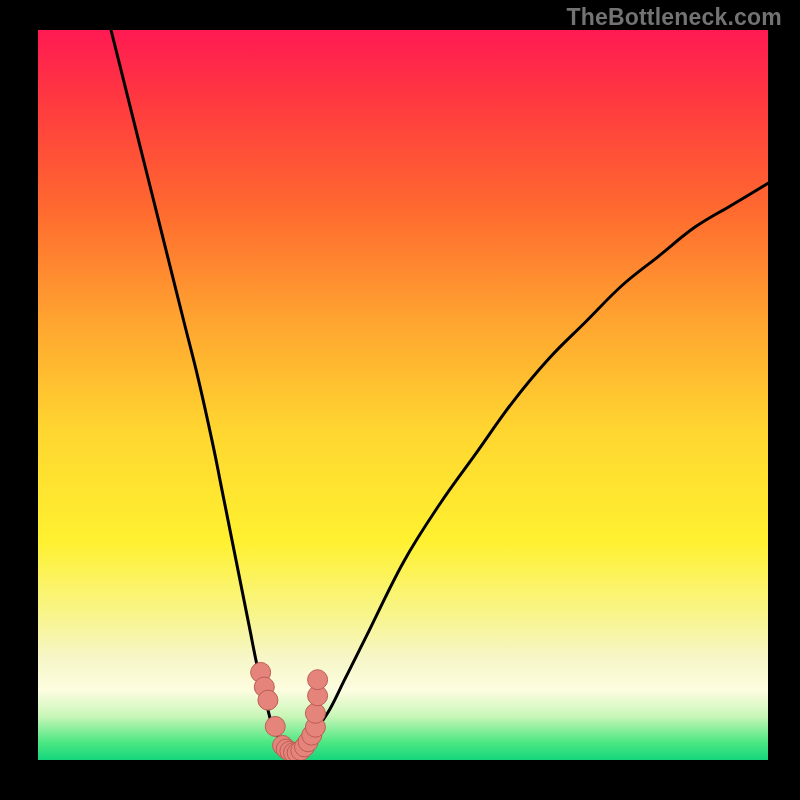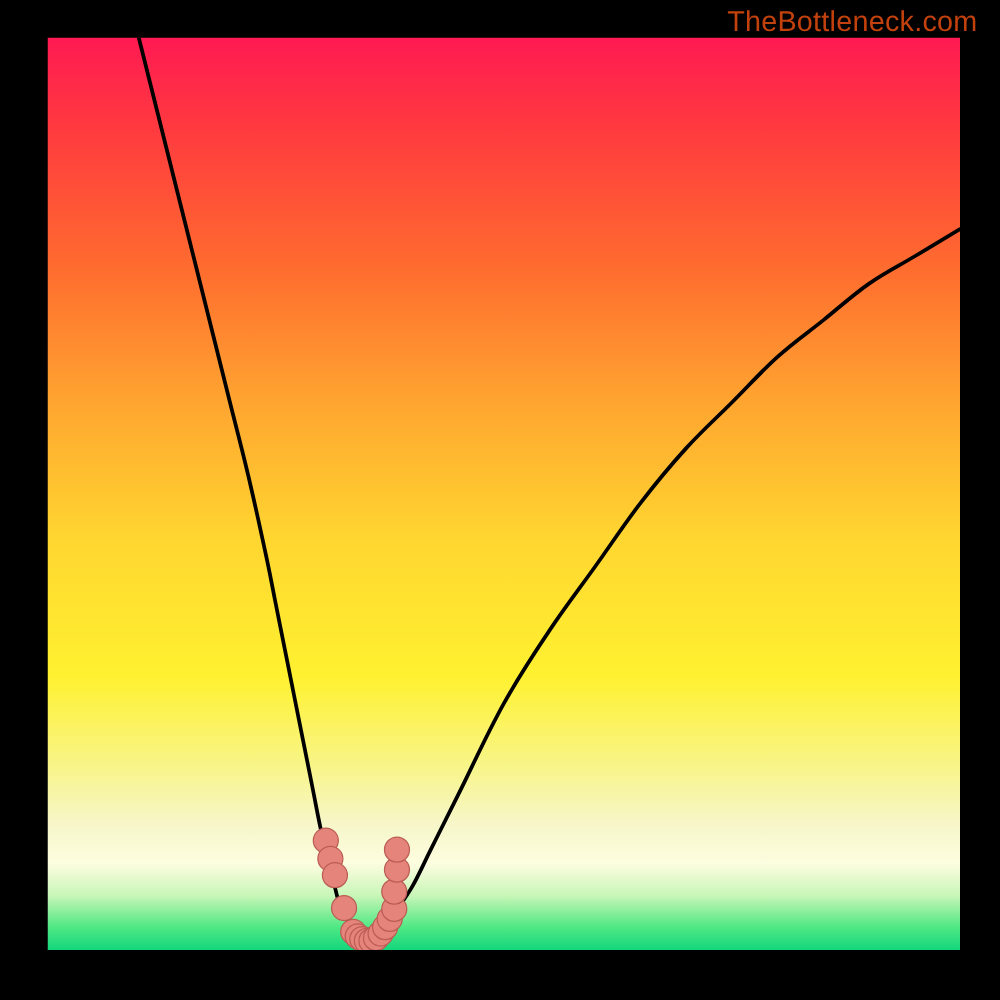--- a/index.html
+++ b/index.html
@@ -1,18 +1,18 @@
 <!DOCTYPE html>
 <html><head>
 <meta charset="utf-8">
 <style>
 html,body{margin:0;padding:0;width:800px;height:800px;background:#000;overflow:hidden;font-family:Arial,Helvetica,sans-serif}
 .stage{position:relative;width:800px;height:800px;background:#000}
 .plot{position:absolute;left:38px;top:30px;width:730px;height:730px}
-.watermark{position:absolute;top:4px;right:18px;color:#c2410c;font-size:23px;font-weight:400;letter-spacing:0.2px;z-index:5}
+.watermark{position:absolute;top:4px;right:18px;color:#737373;font-size:23px;font-weight:700;letter-spacing:0.2px;z-index:5}
 svg{display:block}
 </style>
 </head>
 <body>
 
 <div class="stage">
   <div class="watermark">TheBottleneck.com</div>
   <div class="plot">
     <svg id="svg" width="730" height="730" viewBox="0 0 730 730">
       <defs>

